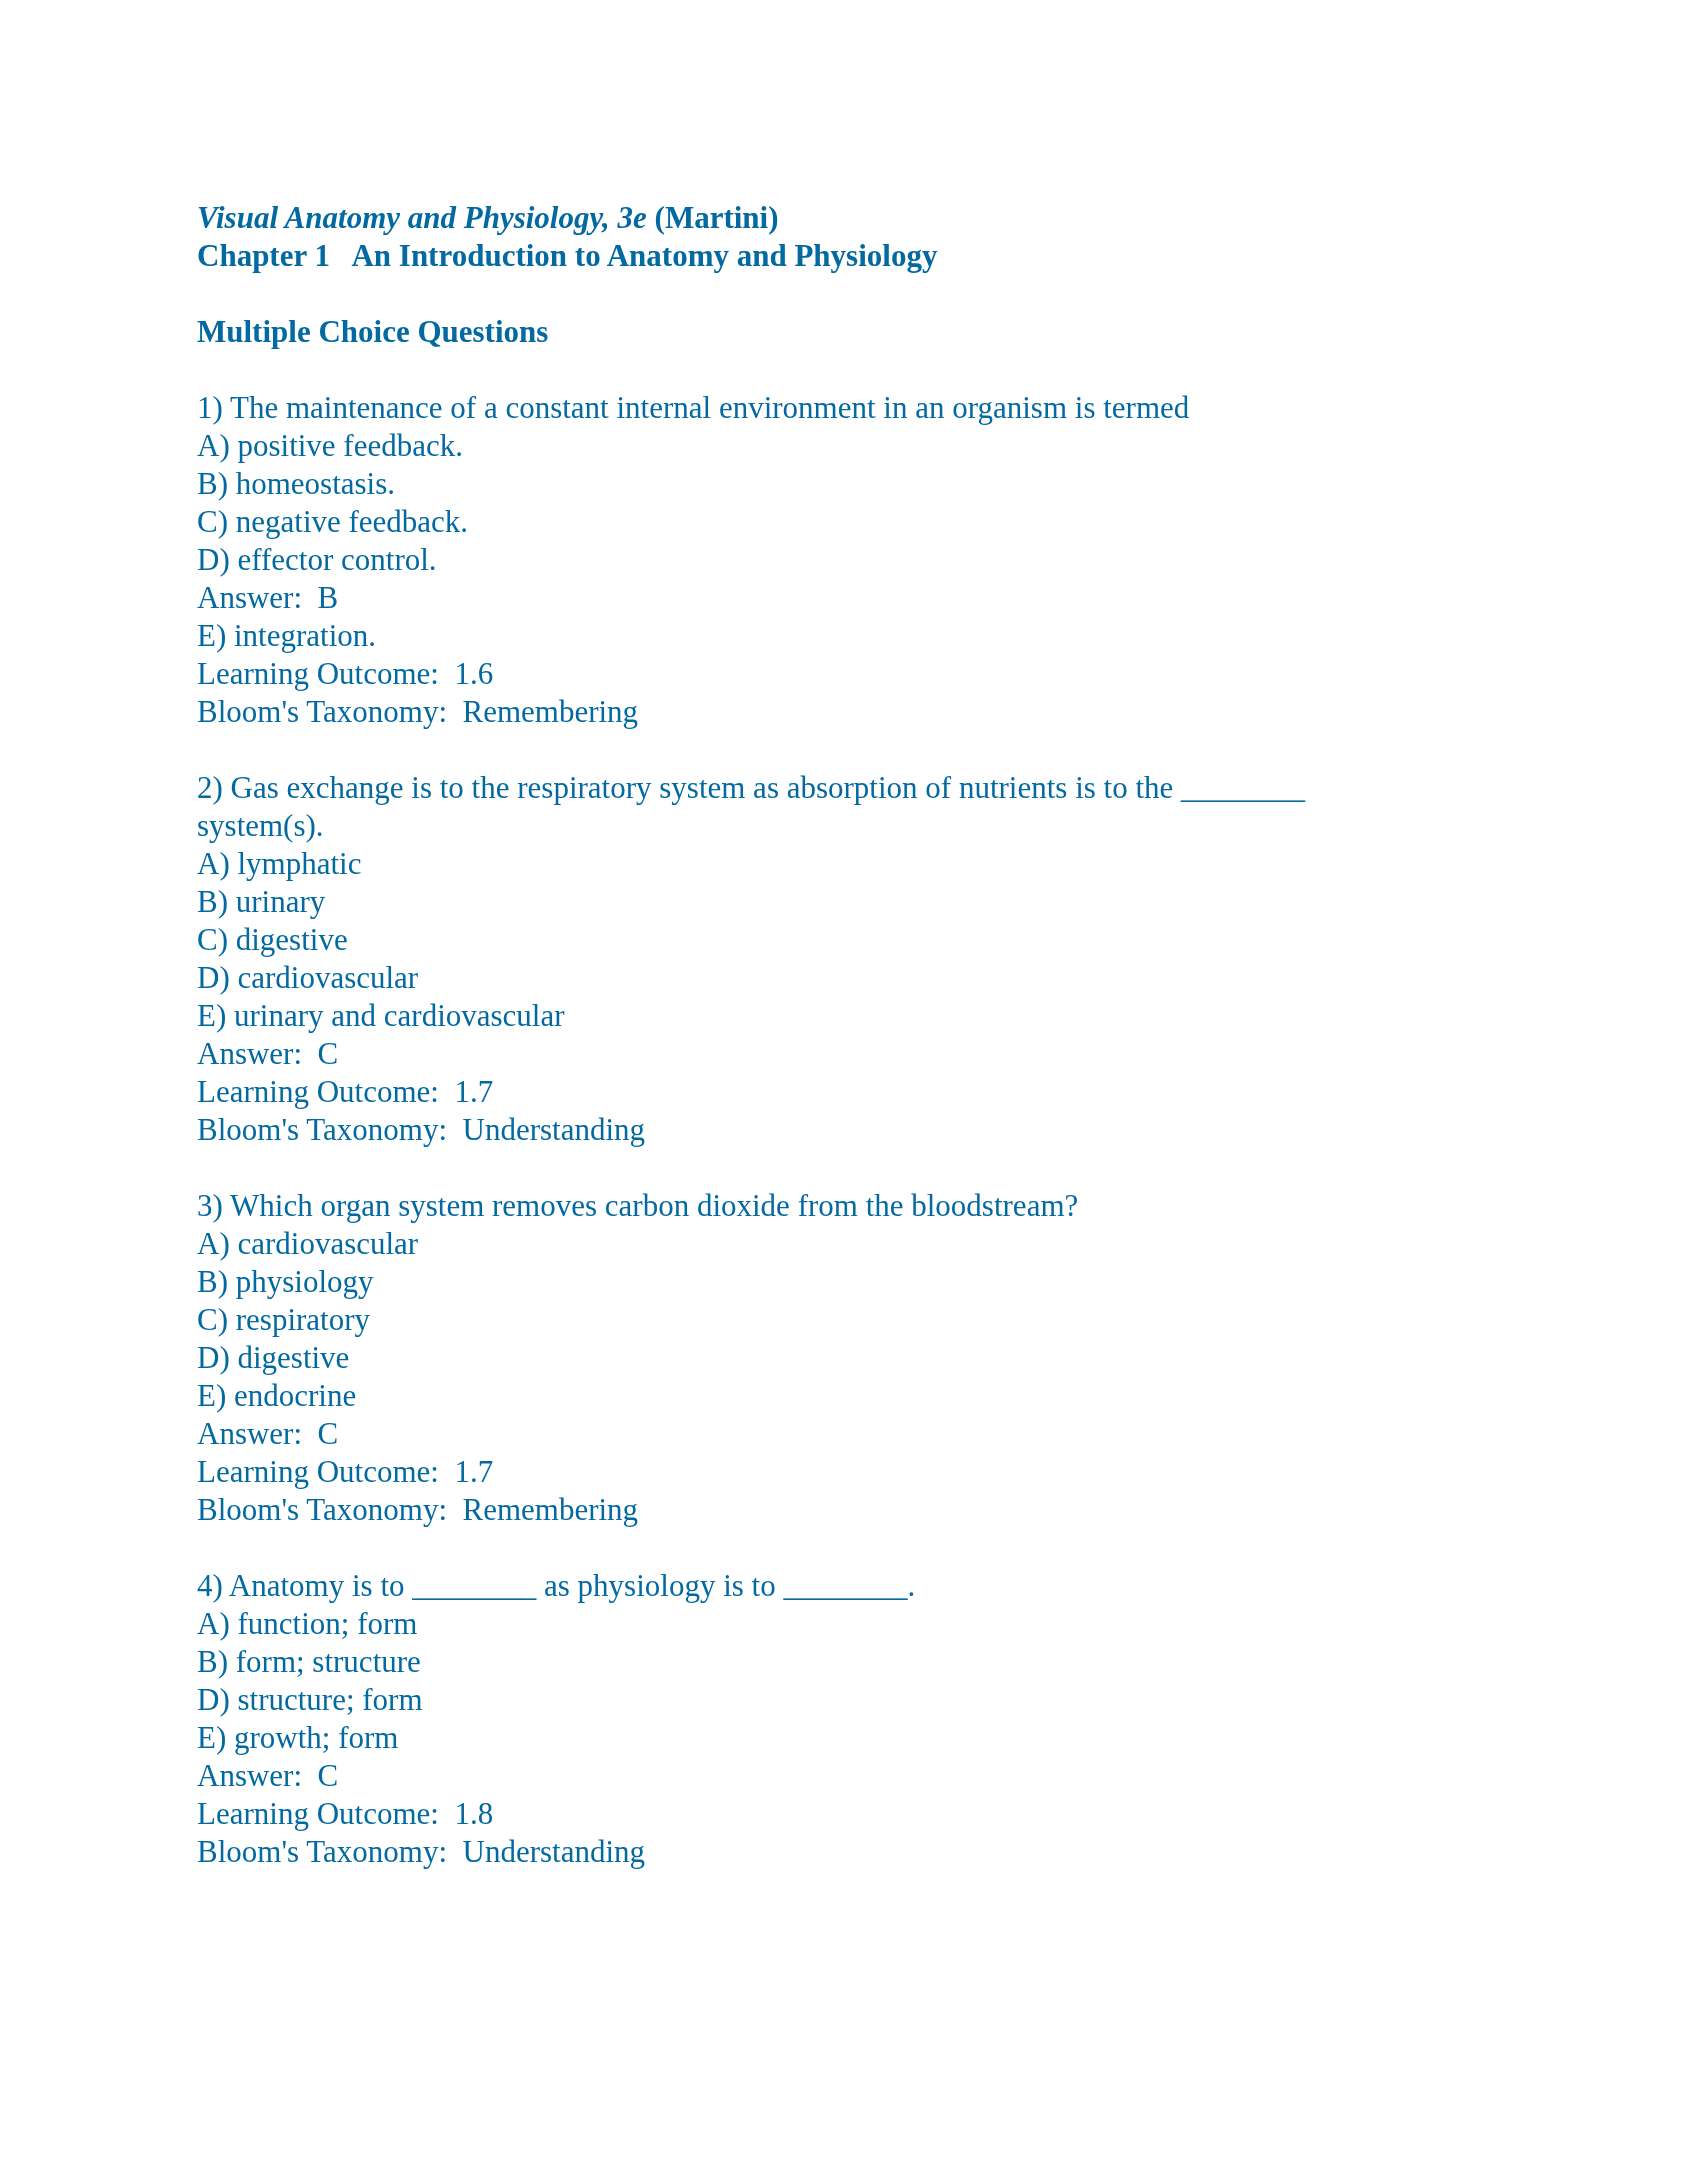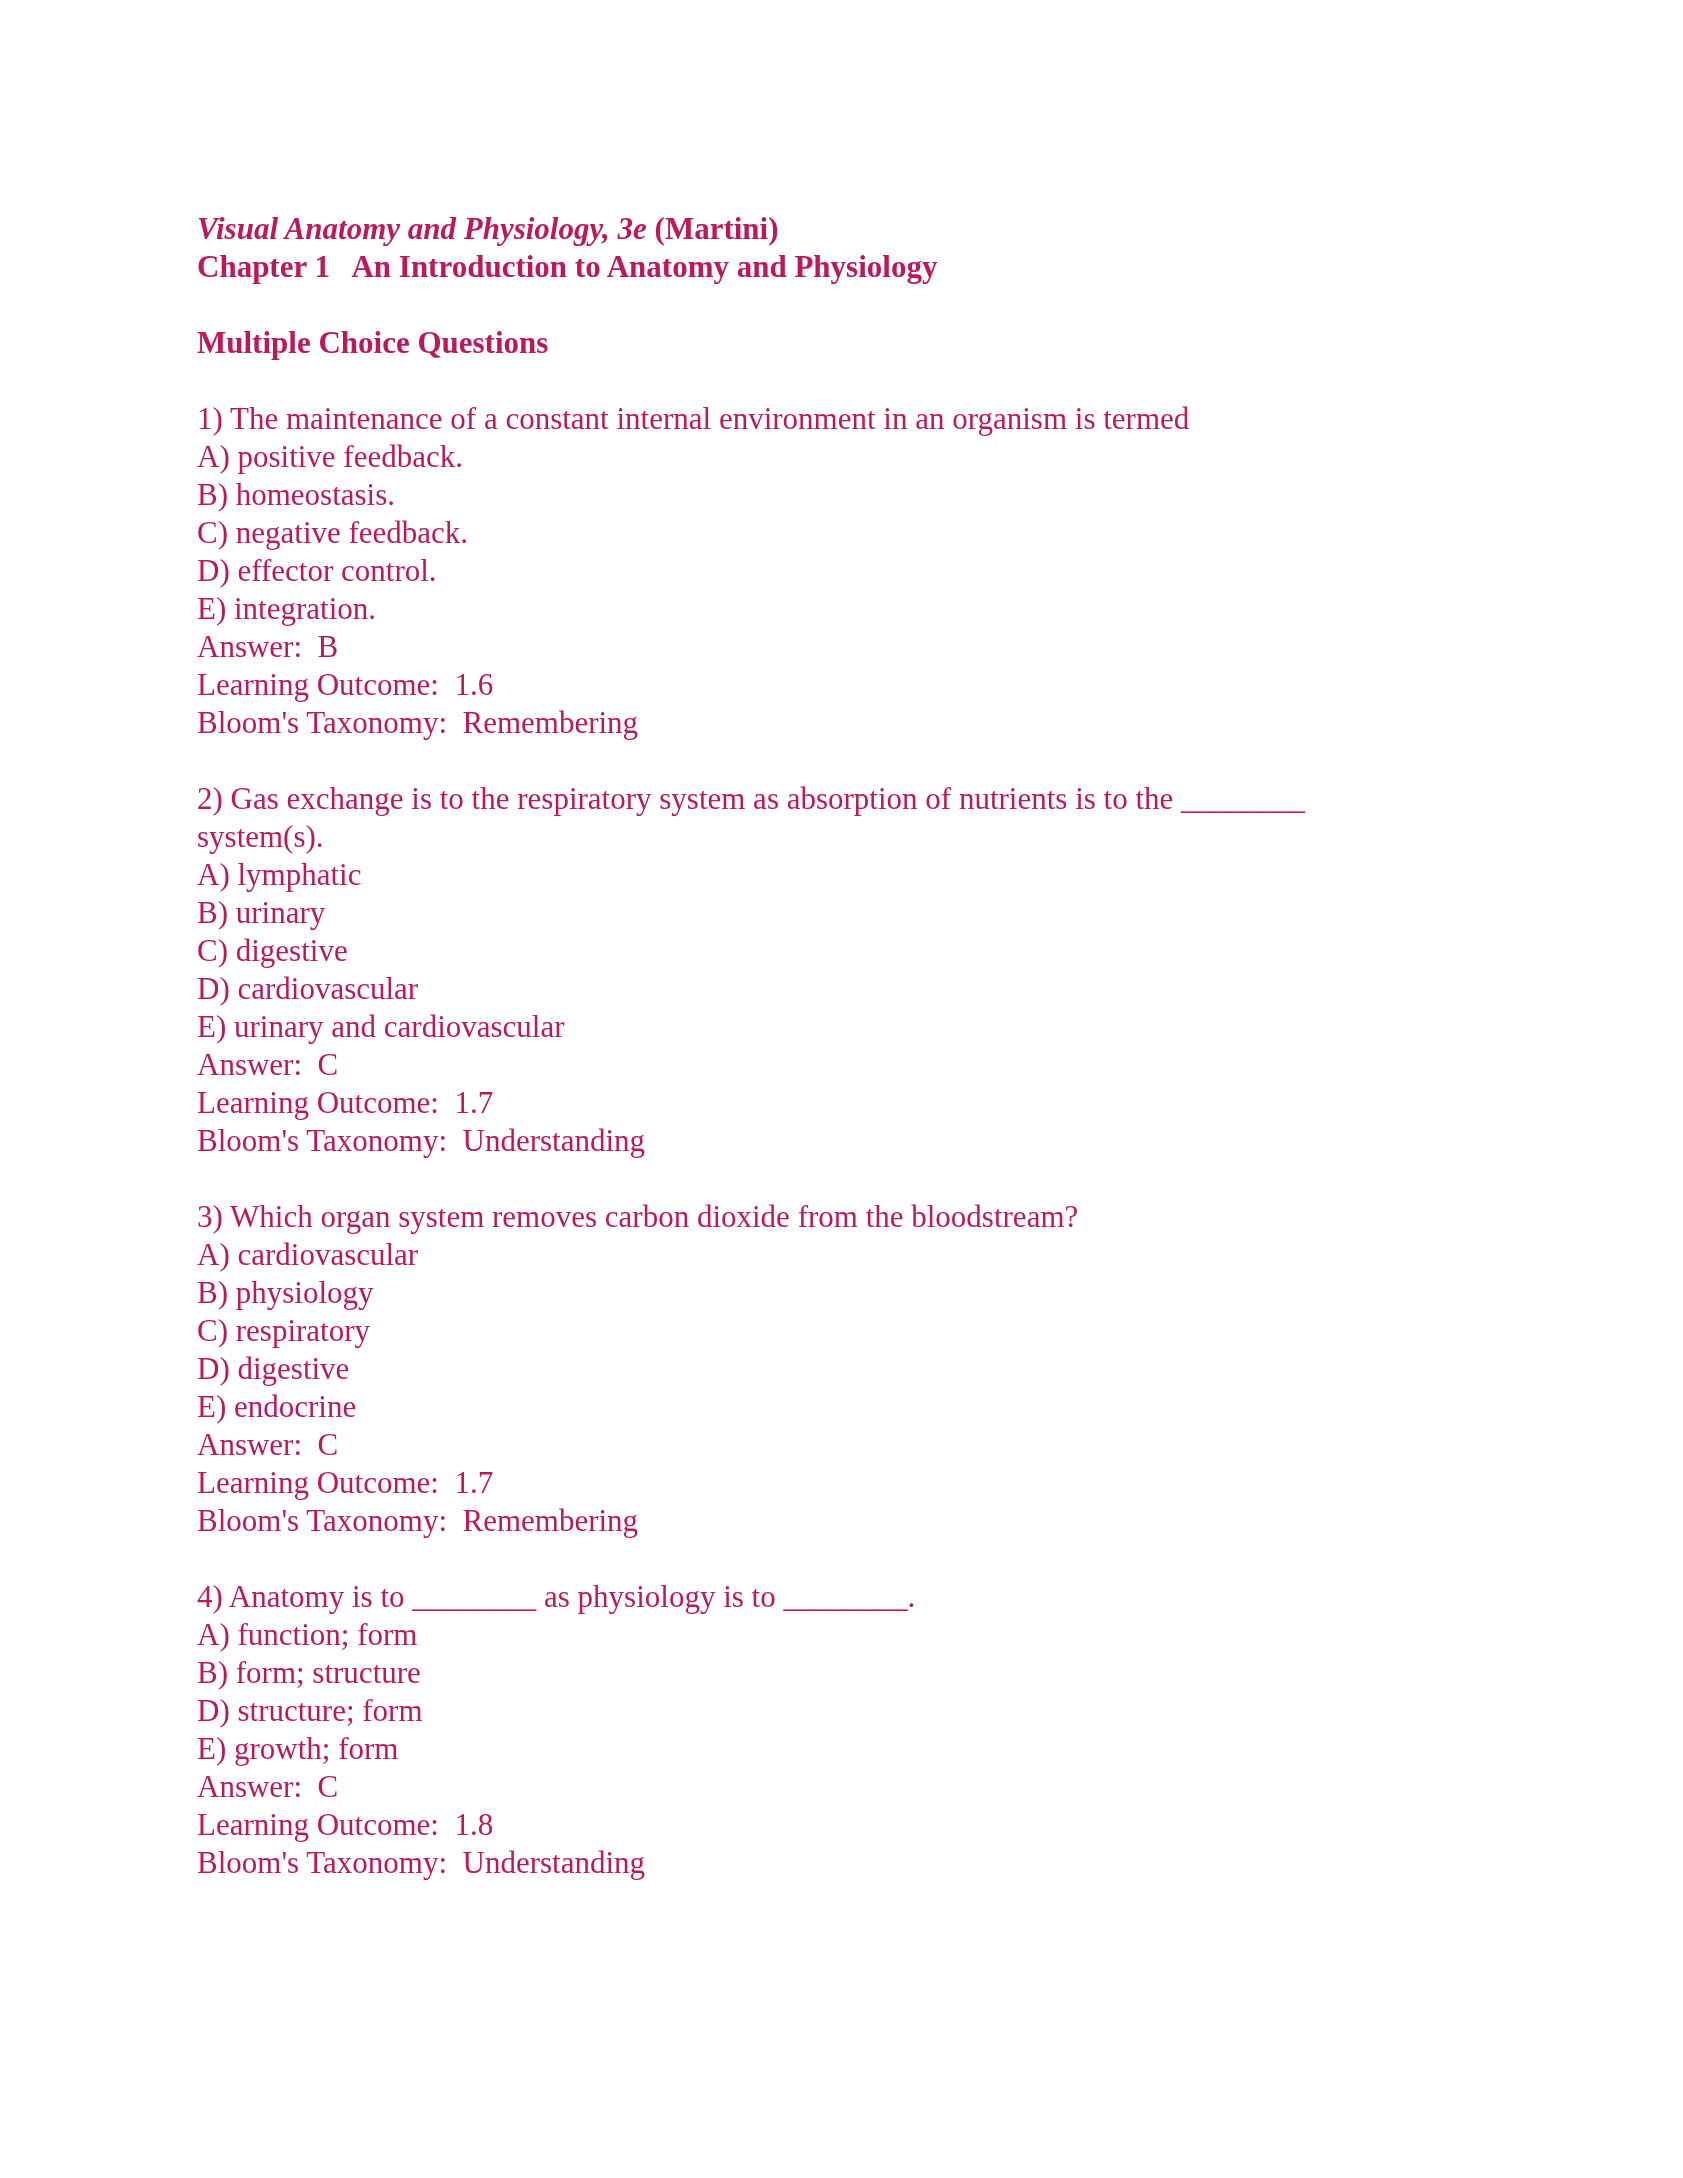--- a/index.html
+++ b/index.html
@@ -1,20 +1,20 @@
 <!DOCTYPE html>
 <html><head>
 <meta charset="utf-8">
 <style>
   html, body { margin: 0; padding: 0; background: #ffffff; }
   body { width: 1683px; height: 2178px; position: relative; overflow: hidden; }
   .page {
-    position: absolute; left: 197px; top: 210px; width: 1307px;
+    position: absolute; left: 197px; top: 199px; width: 1307px;
     font-family: "Liberation Serif", "DejaVu Serif", serif;
-    font-size: 31px; line-height: 38px; color: #be185d;
+    font-size: 31px; line-height: 38px; color: #0369a1;
   }
   .line { white-space: pre; height: 38px; }
   .blank { height: 38px; }
   .bold { font-weight: bold; }
   .ital { font-style: italic; }
 </style>
 </head>
 <body>
 
 <div class="page">
@@ -23,22 +23,22 @@
   <div class="blank"></div>
   <div class="line bold">Multiple Choice Questions</div>
   <div class="blank"></div>
 
   <div>
     <div class="line">1) The maintenance of a constant internal environment in an organism is termed</div>
     <div class="line">A) positive feedback.</div>
     <div class="line">B) homeostasis.</div>
     <div class="line">C) negative feedback.</div>
     <div class="line">D) effector control.</div>
+    <div class="line">Answer:  B</div>
     <div class="line">E) integration.</div>
-    <div class="line">Answer:  B</div>
     <div class="line">Learning Outcome:  1.6</div>
     <div class="line">Bloom's Taxonomy:  Remembering</div>
   </div>
   <div class="blank"></div>
 
   <div>
     <div class="line">2) Gas exchange is to the respiratory system as absorption of nutrients is to the ________</div>
     <div class="line">system(s).</div>
     <div class="line">A) lymphatic</div>
     <div class="line">B) urinary</div>

